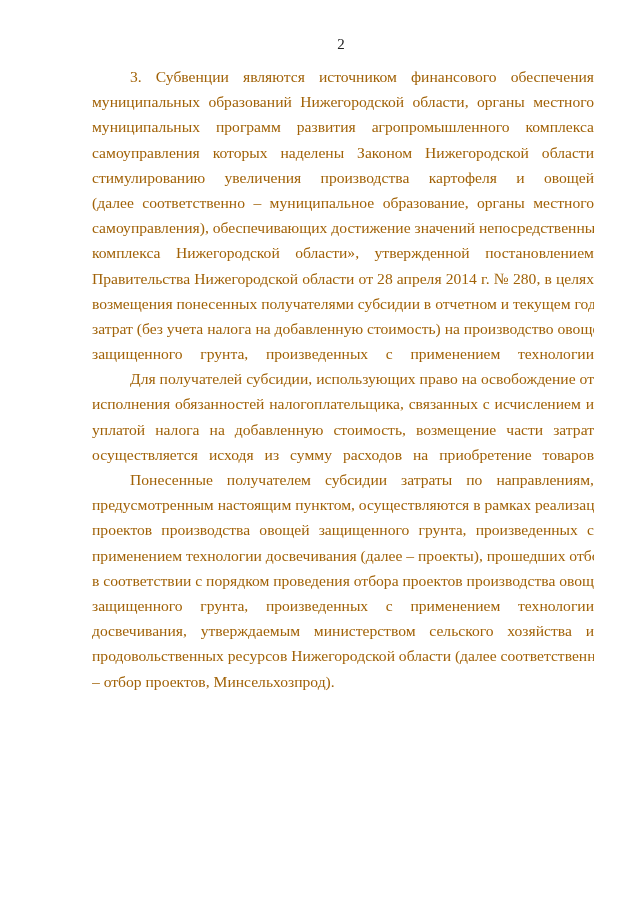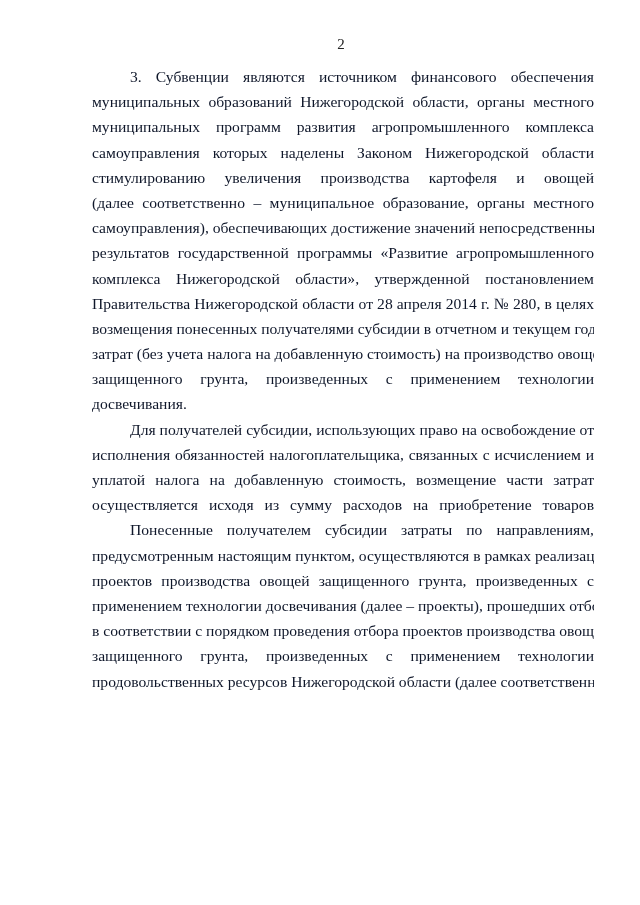--- a/index.html
+++ b/index.html
@@ -4,21 +4,21 @@
 <style>
   html, body { margin: 0; padding: 0; background: #ffffff; }
   body { width: 640px; height: 905px; position: relative; overflow: hidden; }
   .page { position: absolute; left: 0; top: 0; width: 640px; height: 905px; background: #fff; }
   .page-number {
     position: absolute; left: 0; width: 682px; top: 36px; text-align: center;
     font-family: "Liberation Serif", serif; font-size: 15px; color: #222;
   }
   .body-text {
     position: absolute; left: 92px; top: 64px; width: 502px;
-    font-family: "Liberation Serif", serif; font-size: 15.6px; color: #0f172a;
+    font-family: "Liberation Serif", serif; font-size: 15.6px; color: #a16207;
   }
   .line {
     display: block; height: 25.2px; line-height: 25.2px; white-space: nowrap;
     text-align: justify; text-align-last: justify; overflow: hidden;
   }
   .line.indent { padding-left: 38px; }
   .line.last { text-align-last: left; }
 </style>
 </head>
 <body>
@@ -28,39 +28,39 @@
 
   <div class="body-text">
     <div>
       <span class="line indent">3. Субвенции являются источником финансового обеспечения</span>
       <span class="line">муниципальных образований Нижегородской области, органы местного</span>
       <span class="line">муниципальных программ развития агропромышленного комплекса</span>
       <span class="line">самоуправления которых наделены Законом Нижегородской области</span>
       <span class="line">стимулированию увеличения производства картофеля и овощей</span>
       <span class="line">(далее соответственно – муниципальное образование, органы местного</span>
       <span class="line">самоуправления), обеспечивающих достижение значений непосредственных</span>
-      <span class="line">результатов государственной программы «Развитие агропромышленного</span>
       <span class="line">комплекса Нижегородской области», утвержденной постановлением</span>
       <span class="line">Правительства Нижегородской области от 28 апреля 2014 г. № 280, в целях</span>
       <span class="line">возмещения понесенных получателями субсидии в отчетном и текущем годах</span>
       <span class="line">затрат (без учета налога на добавленную стоимость) на производство овощей</span>
       <span class="line">защищенного грунта, произведенных с применением технологии</span>
-      <span class="line last">досвечивания.</span>
     </div>
 
     <div>
       <span class="line indent">Для получателей субсидии, использующих право на освобождение от</span>
       <span class="line">исполнения обязанностей налогоплательщика, связанных с исчислением и</span>
       <span class="line">уплатой налога на добавленную стоимость, возмещение части затрат</span>
       <span class="line">осуществляется исходя из сумму расходов на приобретение товаров</span>
     </div>
 
     <div>
       <span class="line indent">Понесенные получателем субсидии затраты по направлениям,</span>
       <span class="line">предусмотренным настоящим пунктом, осуществляются в рамках реализации</span>
       <span class="line">проектов производства овощей защищенного грунта, произведенных с</span>
       <span class="line">применением технологии досвечивания (далее – проекты), прошедших отбор</span>
       <span class="line">в соответствии с порядком проведения отбора проектов производства овощей</span>
       <span class="line">защищенного грунта, произведенных с применением технологии</span>
+      <span class="line">досвечивания, утверждаемым министерством сельского хозяйства и</span>
       <span class="line">продовольственных ресурсов Нижегородской области (далее соответственно</span>
+      <span class="line last">– отбор проектов, Минсельхозпрод).</span>
     </div>
   </div>
 </div>
 
 </body></html>

